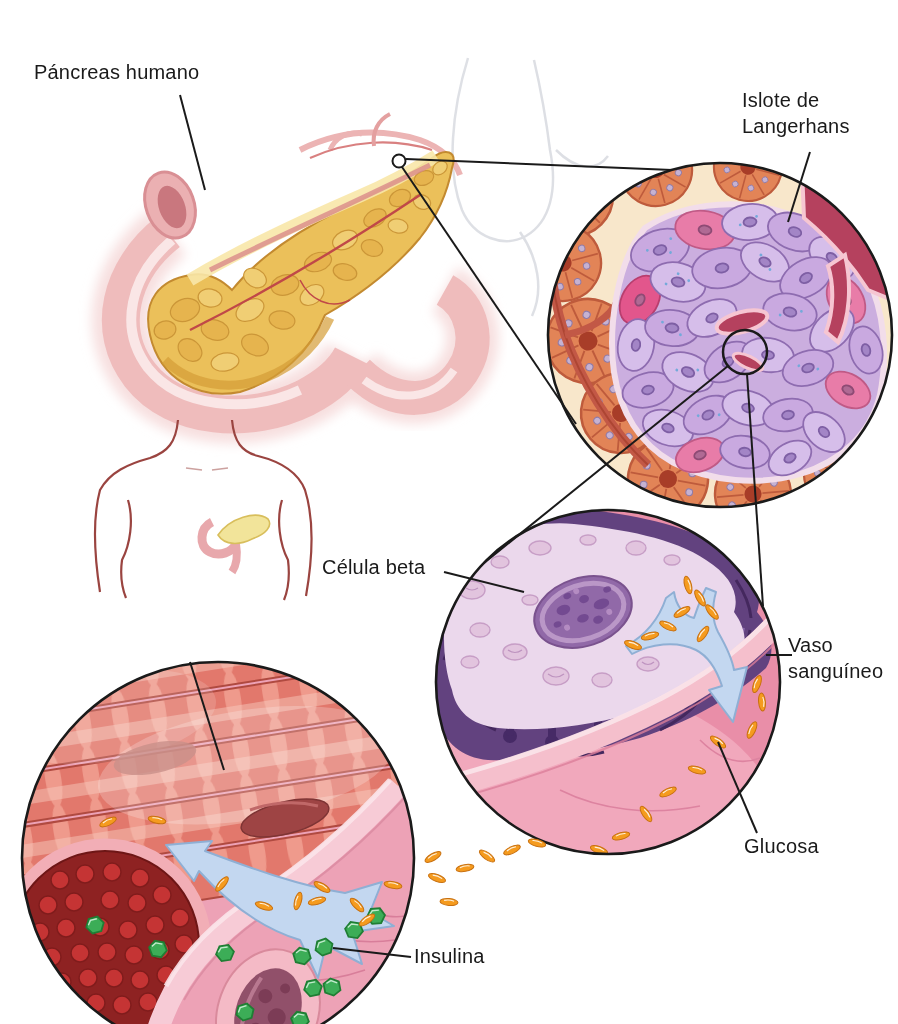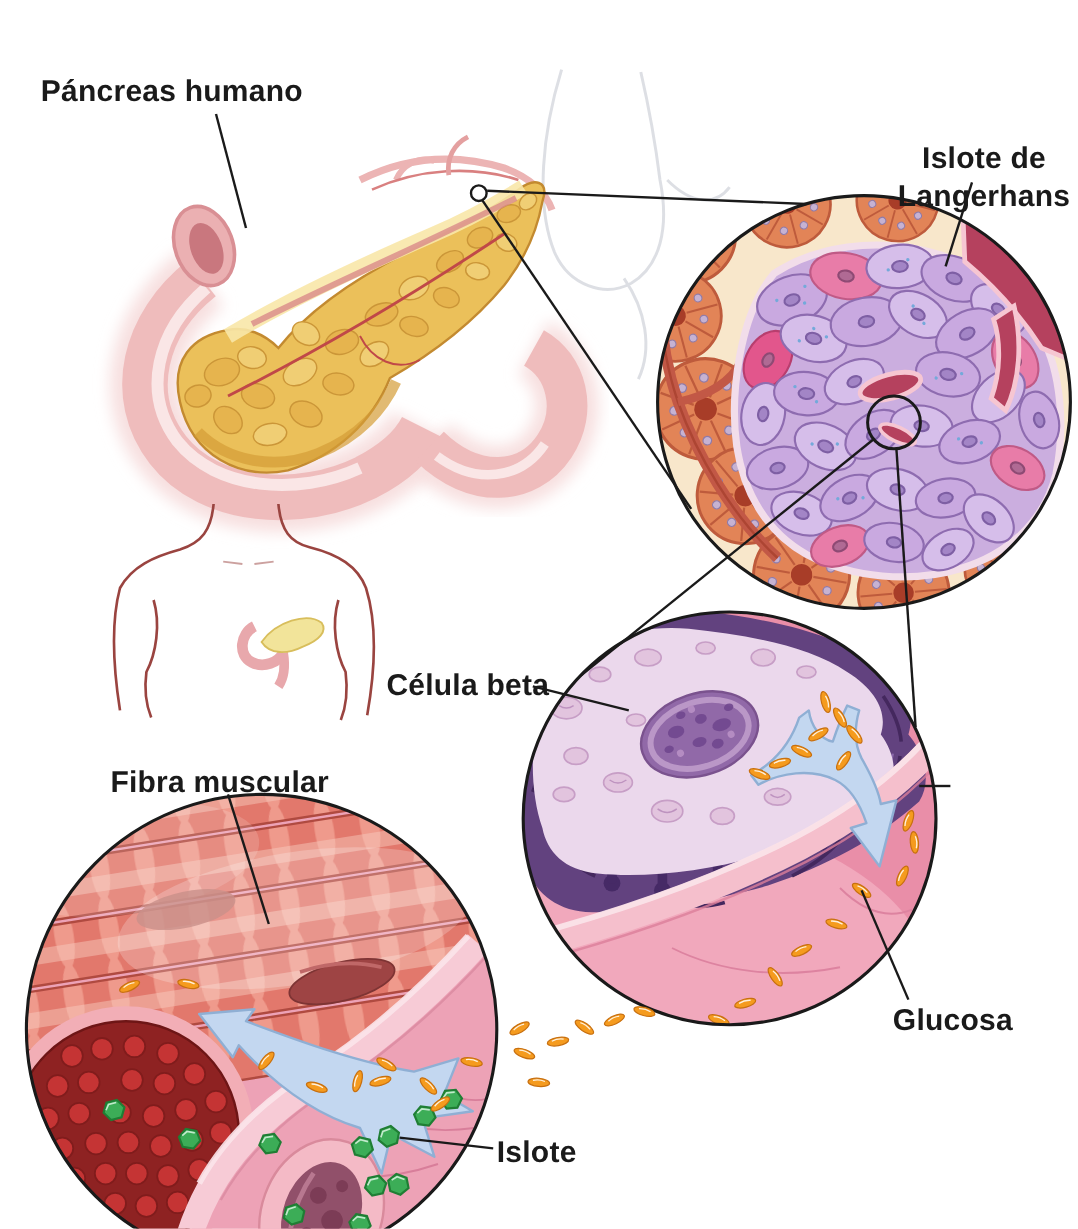--- a/index.html
+++ b/index.html
@@ -2,24 +2,24 @@
 <html><head>
 <meta charset="utf-8">
 <style>
   html,body{margin:0;padding:0;background:#fff;}
   .stage{
     position:relative;width:898px;height:1024px;overflow:hidden;background:#fff;
     font-family:"Liberation Sans", sans-serif;
   }
   .stage svg{position:absolute;left:0;top:0;}
   .label{
-    position:absolute;color:#1a1a1a;font-weight:700;font-size:25px;
+    position:absolute;color:#1a1a1a;font-weight:400;font-size:20px;
     line-height:1.28;white-space:pre-line;letter-spacing:0.2px;
   }
-  .label.center{text-align:center;margin-top:28px;}
+  .label.center{text-align:left;}
   #label-pancreas{left:34px;top:60px;}
   #label-islote{left:742px;top:88px;width:156px;}
   #label-celula{left:322px;top:555px;text-align:center;}
   #label-vaso{left:788px;top:633px;width:110px;}
   #label-fibra{left:92px;top:636px;}
   #label-insulina{left:744px;top:834px;}
   #label-glucosa{left:414px;top:944px;}
 </style>
 </head>
 <body>
@@ -583,16 +583,17 @@
     <line x1="792" y1="655" x2="766" y2="655"></line>
     <line x1="757" y1="833" x2="718" y2="742"></line>
     <line x1="411" y1="957" x2="333" y2="948"></line>
   </g>
 </svg>
 
 <div class="label" id="label-pancreas">Páncreas humano</div>
 <div class="label center" id="label-islote">Islote de
 Langerhans</div>
 <div class="label" id="label-celula">Célula beta</div>
-<div class="label" id="label-fibra">Fibra muscular</div>
+<div class="label center" id="label-vaso">Vaso
+sanguíneo</div>
 <div class="label" id="label-insulina">Glucosa</div>
-<div class="label" id="label-glucosa">Islote</div>
+<div class="label" id="label-glucosa">Insulina</div>
 </div>
 
 </body></html>

